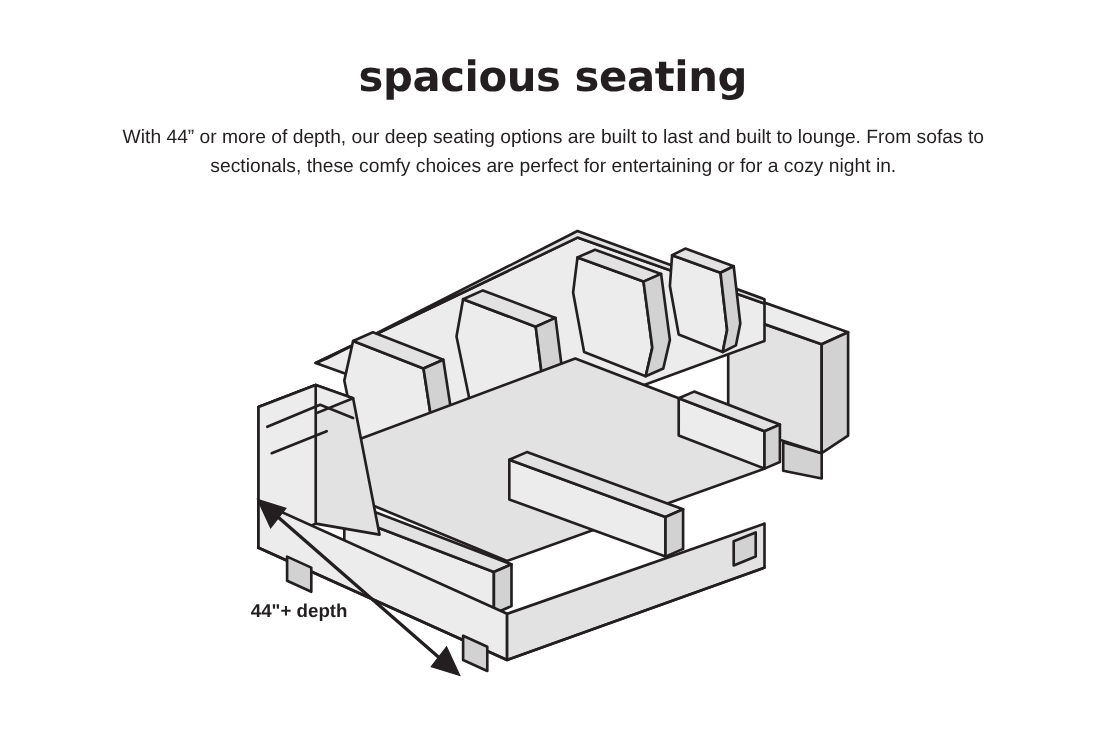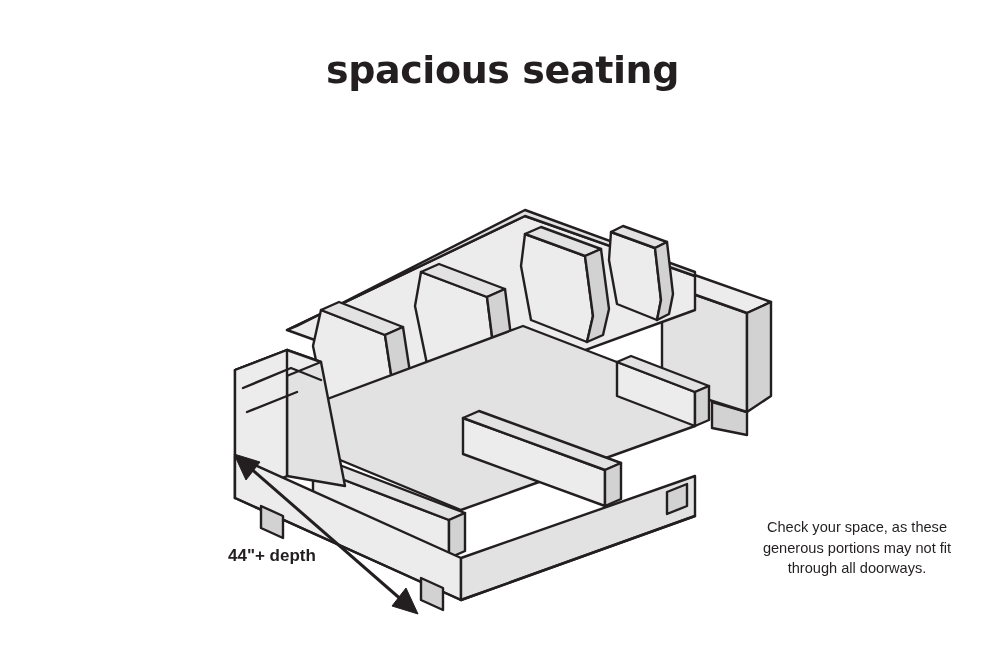--- a/index.html
+++ b/index.html
@@ -107,20 +107,21 @@
     font-family: "Liberation Sans", sans-serif;
   }
 </style>
 </head>
 <body>
 
 <div class="page">
 
   <div class="headline">spacious seating</div>
 
+  <div class="subcopy">With 44” or more of depth, our deep seating options are built to last and built to lounge. From sofas to sectionals, these comfy choices are perfect for entertaining or for a cozy night in.</div>
 
   <div class="illustration">
     <svg width="580" height="440" viewBox="0 0 580 440" xmlns="http://www.w3.org/2000/svg">
       <g fill="none" stroke="#231f20" stroke-width="2.4" stroke-linejoin="round" stroke-linecap="round">
 
         <path d="M487 222 L522 232 L522 255 L487 248 Z" fill="#d2d2d2"></path>
 
         <path d="M437 103 L522 133 L522 232 L437 205 Z" fill="#e2e2e2"></path>
         <path d="M437 103 L464 93 L546 122 L522 133 Z" fill="#ececec"></path>
         <path d="M546 122 L546 216 L522 232 L522 133 Z" fill="#d2d2d2"></path>
@@ -185,16 +186,15 @@
     <g stroke="#231f20" stroke-width="3" fill="#231f20">
       <line x1="20" y1="26" x2="176" y2="162"></line>
       <polygon points="6,14 32,22 18,40" stroke-width="1"></polygon>
       <polygon points="190,174 164,166 178,148" stroke-width="1"></polygon>
     </g>
   </svg>
 
   <div class="depth-label">44"+ depth</div>
 
   <div class="measure-block">
-    <div class="measure-text">Check your space, as these generous portions may not fit through all doorways.</div>
   </div>
 
 </div>
 
 </body></html>

